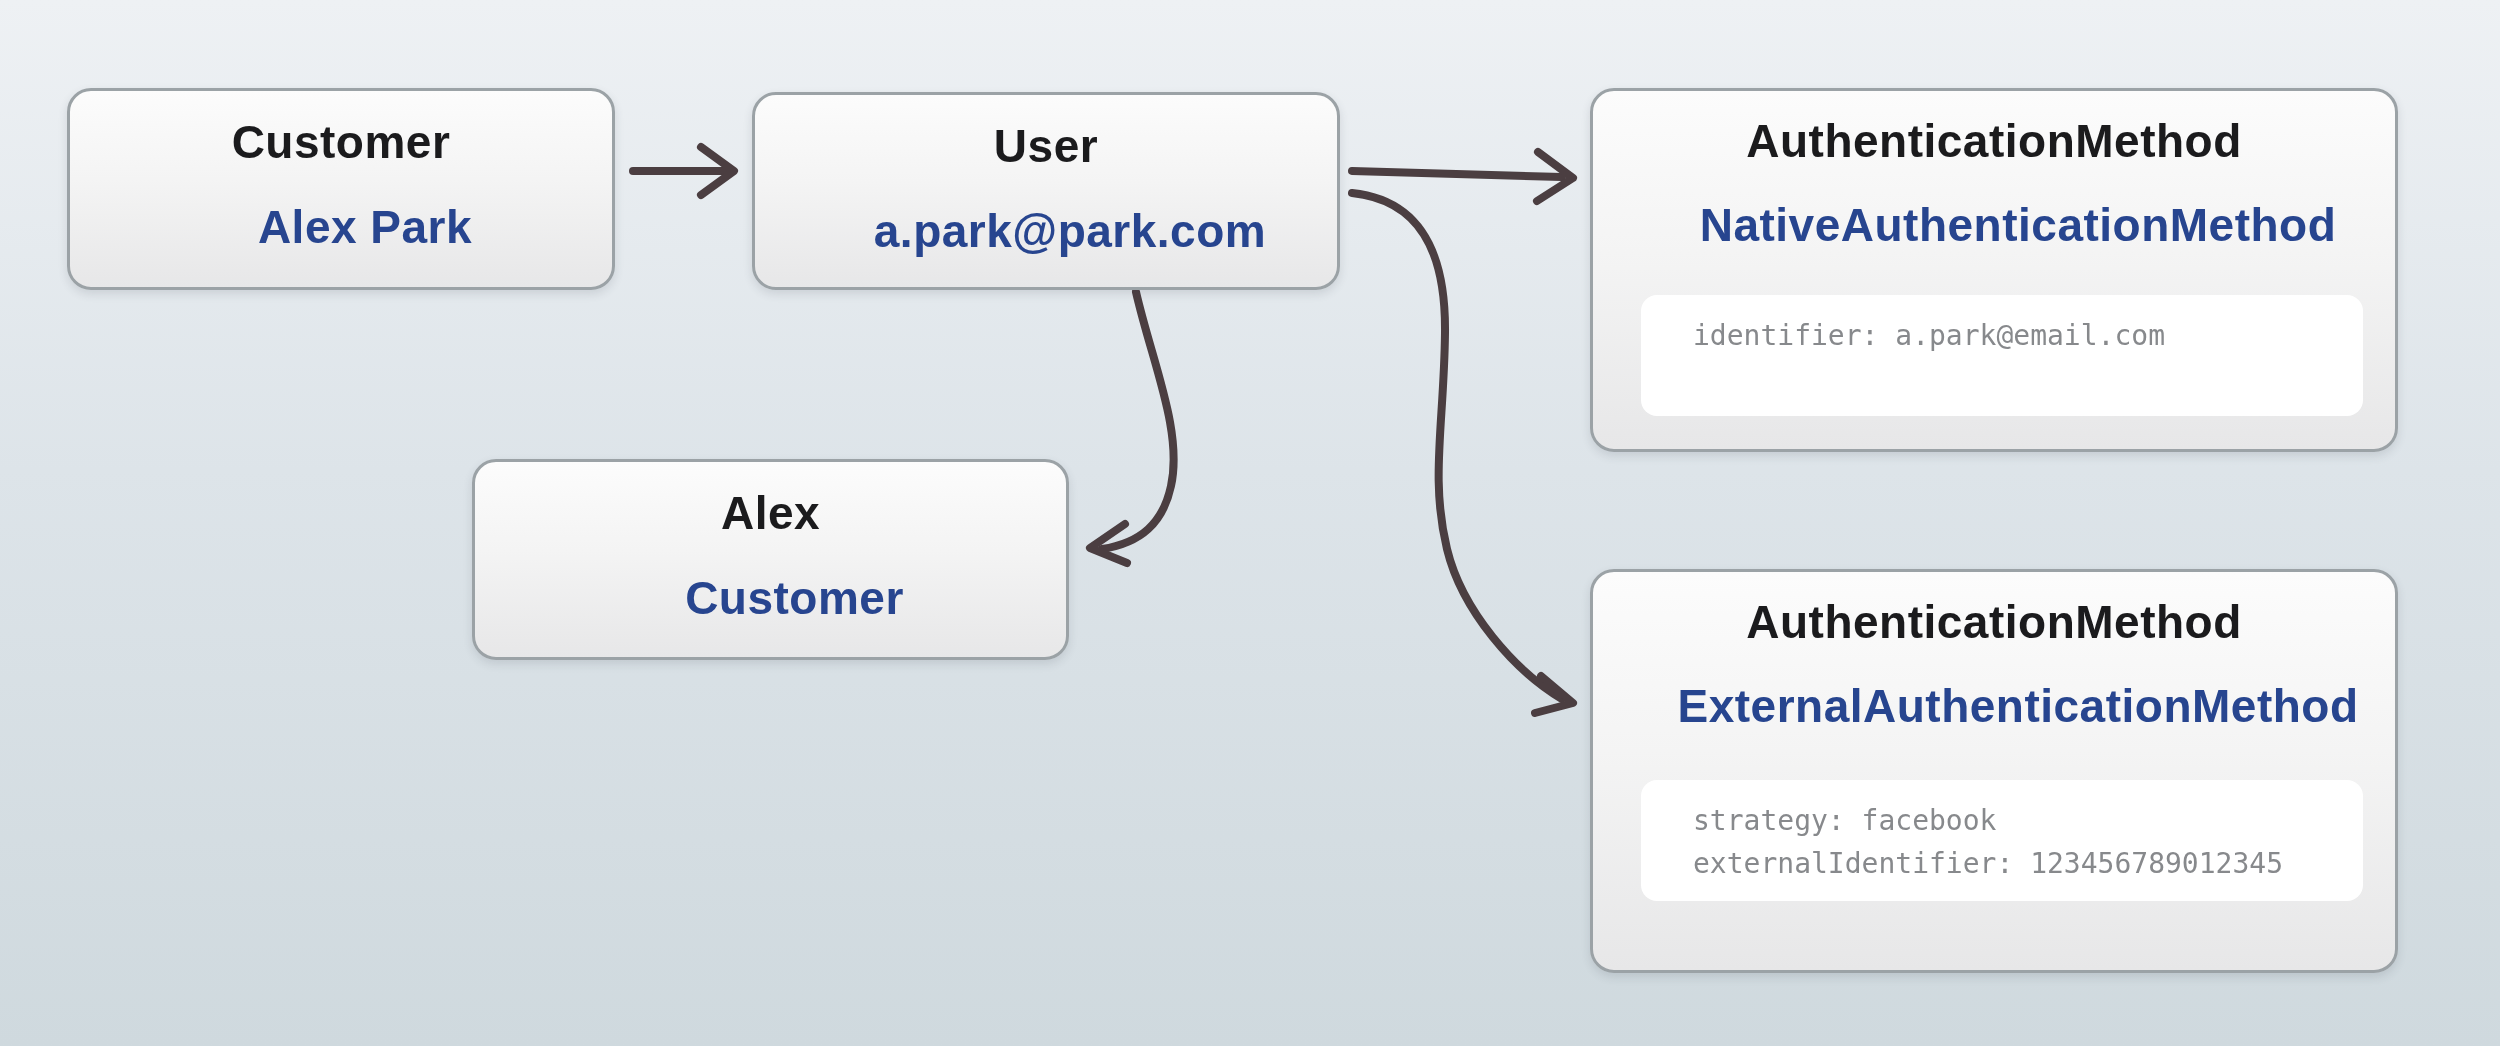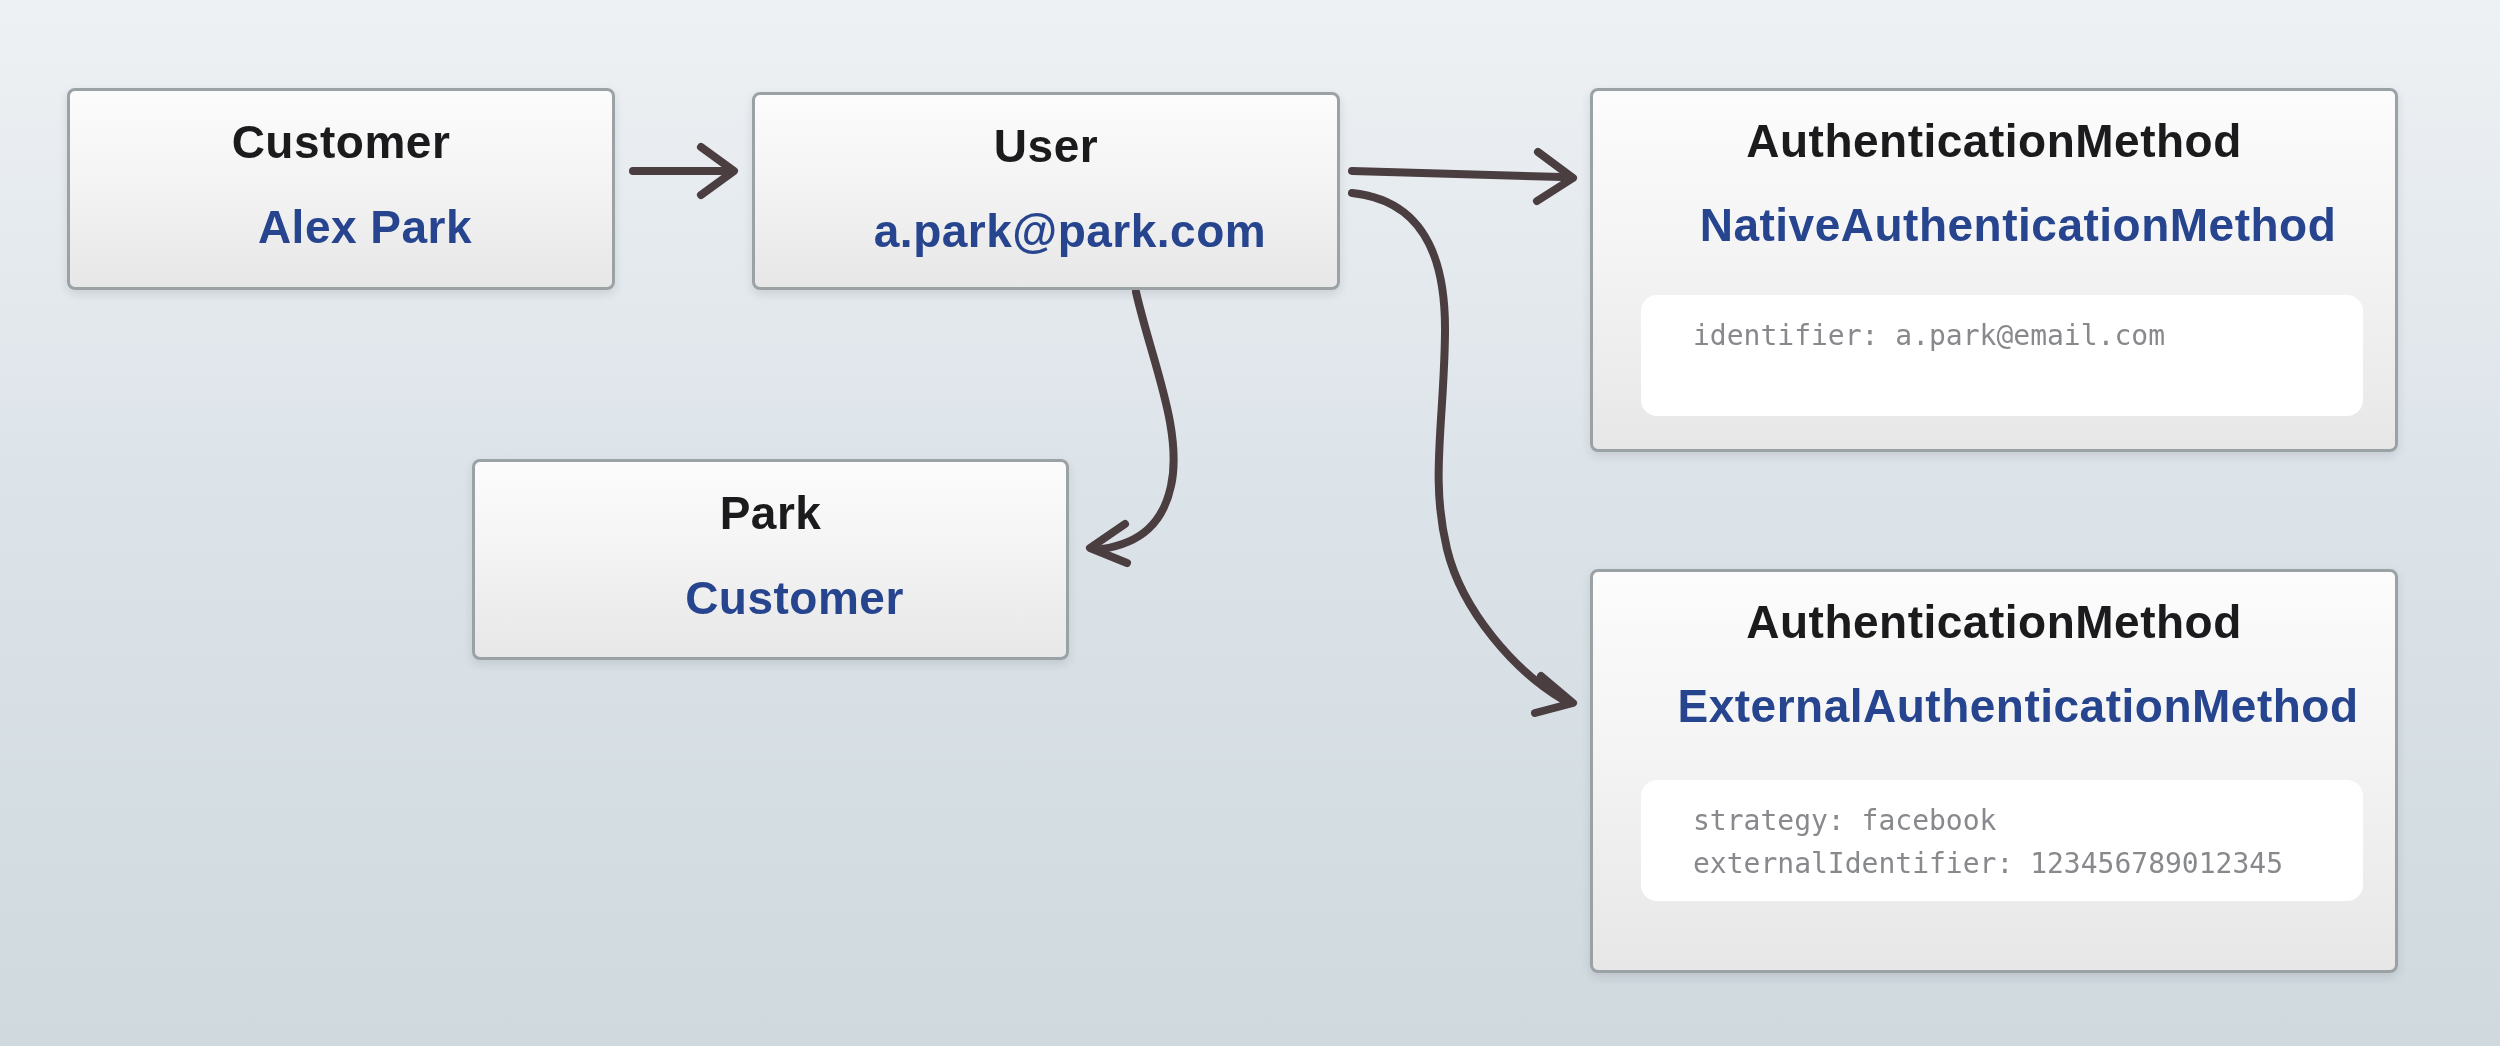--- a/index.html
+++ b/index.html
@@ -21,21 +21,21 @@
   .canvas{
     position:relative;
     width:2500px;height:1046px;
     background:linear-gradient(180deg, var(--background_top) 0%, #dde4e9 45%, var(--background_bottom) 100%);
   }
   .node{
     position:absolute;
     box-sizing:border-box;
     background:linear-gradient(180deg,#fcfcfc 0%,#f4f4f4 45%,#e7e7e8 100%);
     border:3px solid var(--node_border);
-    border-radius:8px;
+    border-radius:24px;
     box-shadow:0 4px 10px rgba(55,65,75,0.14);
   }
   .node-title{
     position:absolute;left:0;right:0;top:26px;
     text-align:center;
     font-size:46px;line-height:50px;font-weight:bold;
     color:var(--title_text);
     letter-spacing:0.5px;
   }
   .node-subtitle{
@@ -113,21 +113,21 @@
 
   <div class="node auth auth-native" style="left:1590px;top:88px;width:808px;height:364px;">
     <div class="node-title">AuthenticationMethod</div>
     <div class="node-subtitle">NativeAuthenticationMethod</div>
     <div class="attr-panel">
       <div class="attr-line">identifier: a.park@email.com</div>
     </div>
   </div>
 
   <div class="node" style="left:472px;top:459px;width:597px;height:201px;">
-    <div class="node-title">Park</div>
+    <div class="node-title">Alex</div>
     <div class="node-subtitle">Customer</div>
   </div>
 
   <div class="node auth auth-external" style="left:1590px;top:569px;width:808px;height:404px;">
     <div class="node-title">AuthenticationMethod</div>
     <div class="node-subtitle">ExternalAuthenticationMethod</div>
     <div class="attr-panel">
       <div class="attr-line">strategy: facebook</div>
       <div class="attr-line">externalIdentifier: 123456789012345</div>
     </div>

